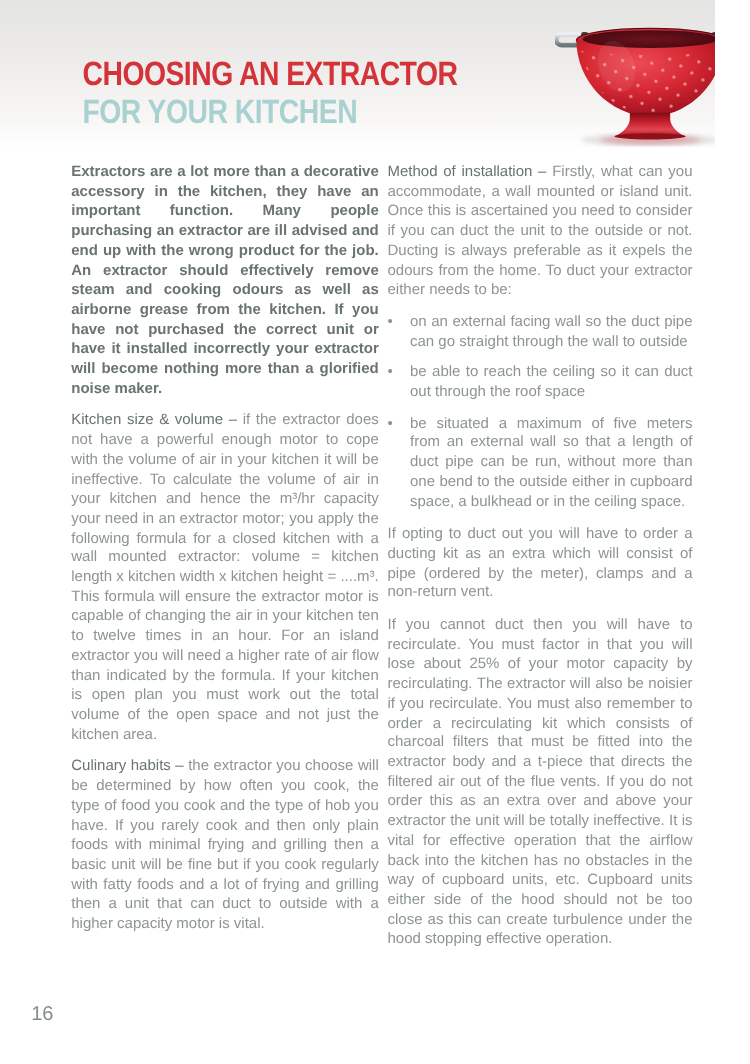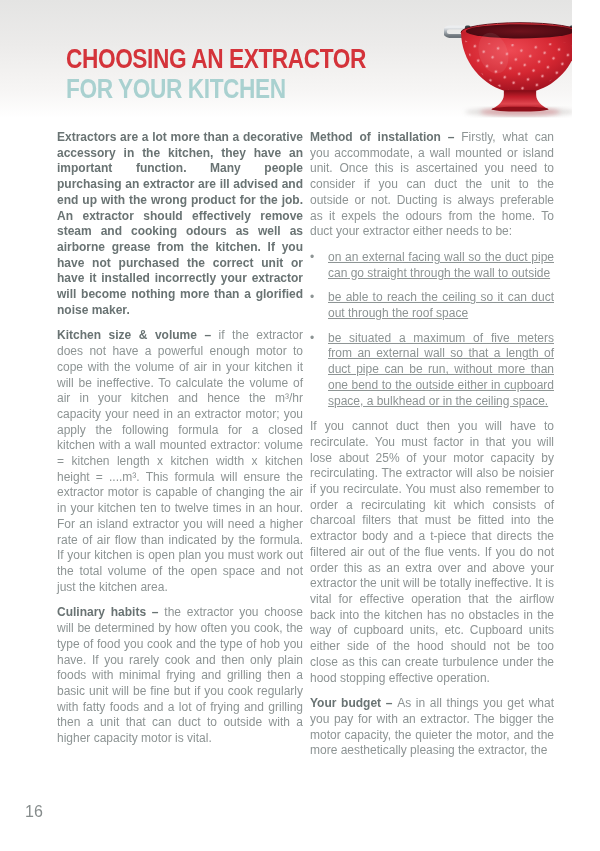--- a/index.html
+++ b/index.html
@@ -13,25 +13,25 @@
   .title1{margin:0;font-size:27px;font-weight:bold;letter-spacing:-.5px;line-height:31px;color:#d4333a;white-space:nowrap;}
   .title2{margin:0;font-size:27px;font-weight:bold;letter-spacing:-.5px;line-height:29px;color:#a9d1d0;white-space:nowrap;}
   .colander{position:absolute;top:11px;right:4px;width:152px;height:107px;}
 
   
   .col{position:absolute;top:130px;font-size:12px;line-height:15.7px;color:#8d9494;text-align:justify;}
   .col-left{left:57px;width:246px;}
   .col-right{left:310px;width:244px;}
   .col p{margin:0 0 10px 0;}
   .bold-para{font-weight:bold;color:#697373;}
-  .lead{font-weight:bold;color:#697373;}
+  .lead{font-weight:normal;color:#697373;}
   ul.bullets{list-style:none;margin:0 0 10px 0;padding:0;}
   ul.bullets li{display:flex;margin:0 0 9px 0;}
   .bullet-marker{flex:none;width:18px;color:#8d9494;}
-  .bullet-text{flex:1;text-align:justify;text-decoration:underline;}
+  .bullet-text{flex:1;text-align:justify;}
 
   
   .page-number{position:absolute;left:25px;top:803px;font-size:16px;color:#868c8c;}
 </style>
 </head>
 <body>
 
 <div class="page">
 
   <div class="header">
@@ -114,18 +114,18 @@
       <li>
         <span class="bullet-marker">•</span>
         <span class="bullet-text">be able to reach the ceiling so it can duct out through the roof space</span>
       </li>
       <li>
         <span class="bullet-marker">•</span>
         <span class="bullet-text">be situated a maximum of five meters from an external wall so that a length of duct pipe can be run, without more than one bend to the outside either in cupboard space, a bulkhead or in the ceiling space.</span>
       </li>
     </ul>
 
+    <p>If opting to duct out you will have to order a ducting kit as an extra which will consist of pipe (ordered by the meter), clamps and a non-return vent.</p>
     <p>If you cannot duct then you will have to recirculate. You must factor in that you will lose about 25% of your motor capacity by recirculating. The extractor will also be noisier if you recirculate. You must also remember to order a recirculating kit which consists of charcoal filters that must be fitted into the extractor body and a t-piece that directs the filtered air out of the flue vents. If you do not order this as an extra over and above your extractor the unit will be totally ineffective. It is vital for effective operation that the airflow back into the kitchen has no obstacles in the way of cupboard units, etc. Cupboard units either side of the hood should not be too close as this can create turbulence under the hood stopping effective operation.</p>
-    <p><span class="lead">Your budget – </span><span>As in all things you get what you pay for with an extractor. The bigger the motor capacity, the quieter the motor, and the more aesthetically pleasing the extractor, the</span></p>
   </div>
 
   <div class="page-number">16</div>
 </div>
 
 </body></html>

